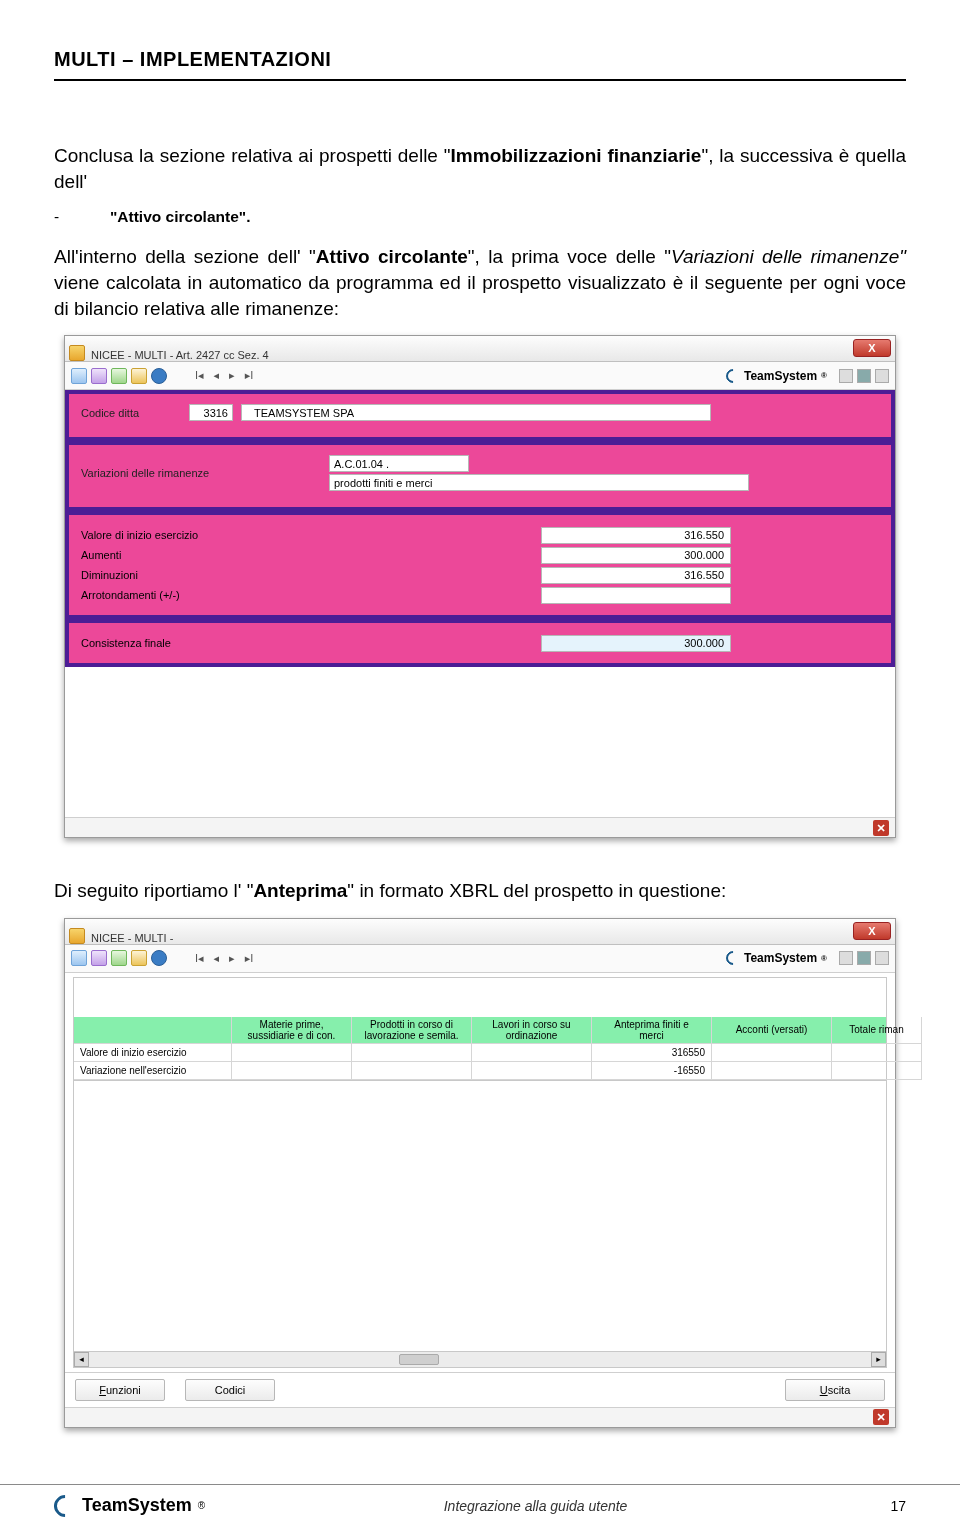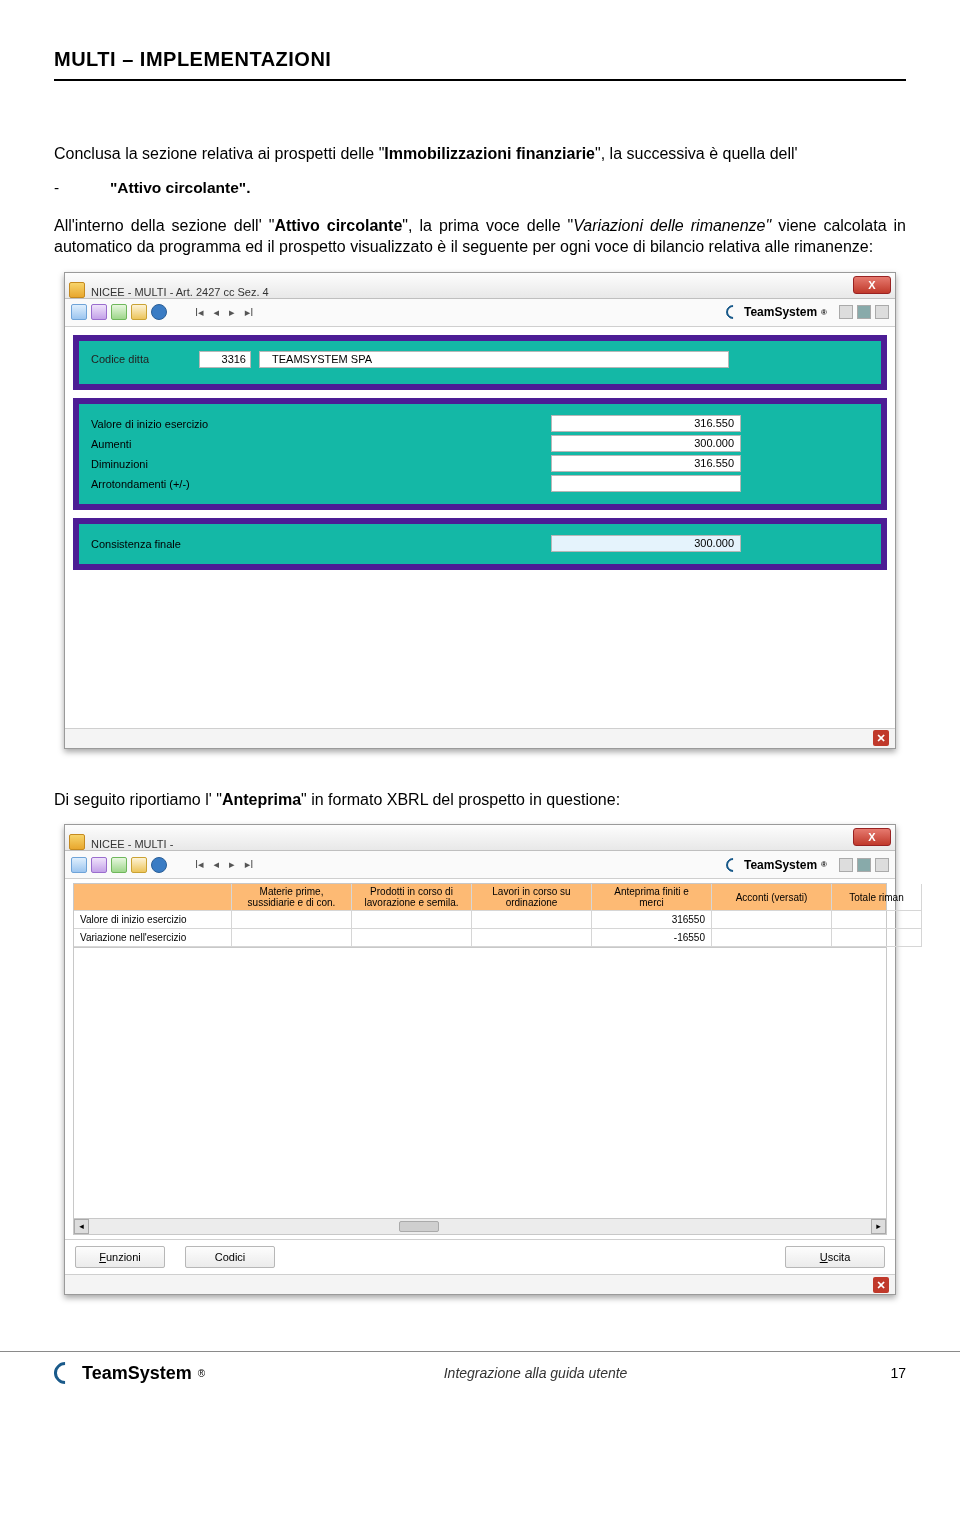--- a/index.html
+++ b/index.html
@@ -15,21 +15,21 @@
   }
   .doc-header {
     font-size: 20px;
     font-weight: bold;
     letter-spacing: 0.5px;
     padding-bottom: 8px;
     border-bottom: 2px solid #000;
     margin-bottom: 62px;
   }
   .body-text {
-    font-size: 16px;
+    font-size: 19px;
     line-height: 1.35;
     text-align: justify;
     margin-bottom: 14px;
   }
   .body-text .bold { font-weight: bold; }
   .body-text .ital { font-style: italic; }
   .bullet-row {
     font-size: 15.5px;
     margin: 4px 0 18px 0;
   }
@@ -98,23 +98,22 @@
   .brand .blogo {
     width:14px; height:14px; border:2px solid #1a5a8a;
     border-radius:50%; border-top-color:transparent; border-right-color:transparent;
     transform: rotate(45deg);
   }
   .brand sup { font-size:8px; }
   .toolbar-right-icons { display:flex; gap:4px; margin-left:8px;}
   .sq { width:14px; height:14px; background:#ddd; border:1px solid #aaa; }
   .sq.play { background:#8aa; }
   .panel {
-    margin: 8px;
-    border: 6px solid #4c1d95;
-    background: #14b8a6;
+    border: 4px solid #4c1d95;
+    background: #ec4899;
     padding: 10px 12px;
   }
   .field-row { display:flex; align-items:center; margin-bottom:6px; gap:8px;}
   .flabel { font-size:11px; color:#222; }
   .finput {
     border:1px solid #b7b7b7; height:17px; background:#fff;
     padding: 0 4px; font-size:11px; display:flex; align-items:center;
     overflow:hidden; white-space:nowrap;
   }
   .finput.right { justify-content:flex-end; }
@@ -138,21 +137,21 @@
   }
   .statusbar .closex {
     width:16px; height:16px; background:#c0392b; color:#fff;
     font-weight:bold; text-align:center; line-height:16px; border-radius:2px; font-size:11px;
   }
   .tablehead, .tablerow {
     display:grid;
     grid-template-columns: 158px 120px 120px 120px 120px 120px 90px;
     font-size:10px;
   }
-  .tablehead { background:#fdba74; }
+  .tablehead { background:#86efac;margin-top:39px; }
   .thcell, .tdcell {
     border-right:1px solid #d6d6d6;
     border-bottom:1px solid #d6d6d6;
     padding:2px 6px;
     min-height:18px;
     display:flex; flex-direction:column; justify-content:center;
   }
   .thcell { text-align:center; align-items:center; }
   .tdcell.right { text-align:right; align-items:flex-end; }
   .tablewrap {
@@ -239,25 +238,34 @@
       <div class="toolbar-right-icons">
         <div class="sq"></div>
         <div class="sq play"></div>
         <div class="sq"></div>
       </div>
     </div>
 
     <div class="panel">
       <div class="field-row">
         <div class="flabel" style="width:100px;">Codice ditta</div>
-        <div class="finput right" style="width:52px;">3316</div>
+        <div class="finput right" style="width:44px;">3316</div>
         <div class="finput" style="width:470px;padding-left:12px;">TEAMSYSTEM SPA</div>
       </div>
     </div>
 
+    <div class="panel">
+      <div class="field-row">
+        <div class="flabel" style="width:240px;">Variazioni delle rimanenze</div>
+        <div style="display:flex; flex-direction:column; gap:2px;">
+          <div class="finput" style="width:140px;">A.C.01.04 .</div>
+          <div class="finput" style="width:420px;">prodotti finiti e merci</div>
+        </div>
+      </div>
+    </div>
 
     <div class="panel valgrid">
       <div class="vrow">
         <div class="vlab">Valore di inizio esercizio</div>
         <div class="vbox">316.550</div>
       </div>
       <div class="vrow">
         <div class="vlab">Aumenti</div>
         <div class="vbox">300.000</div>
       </div>

